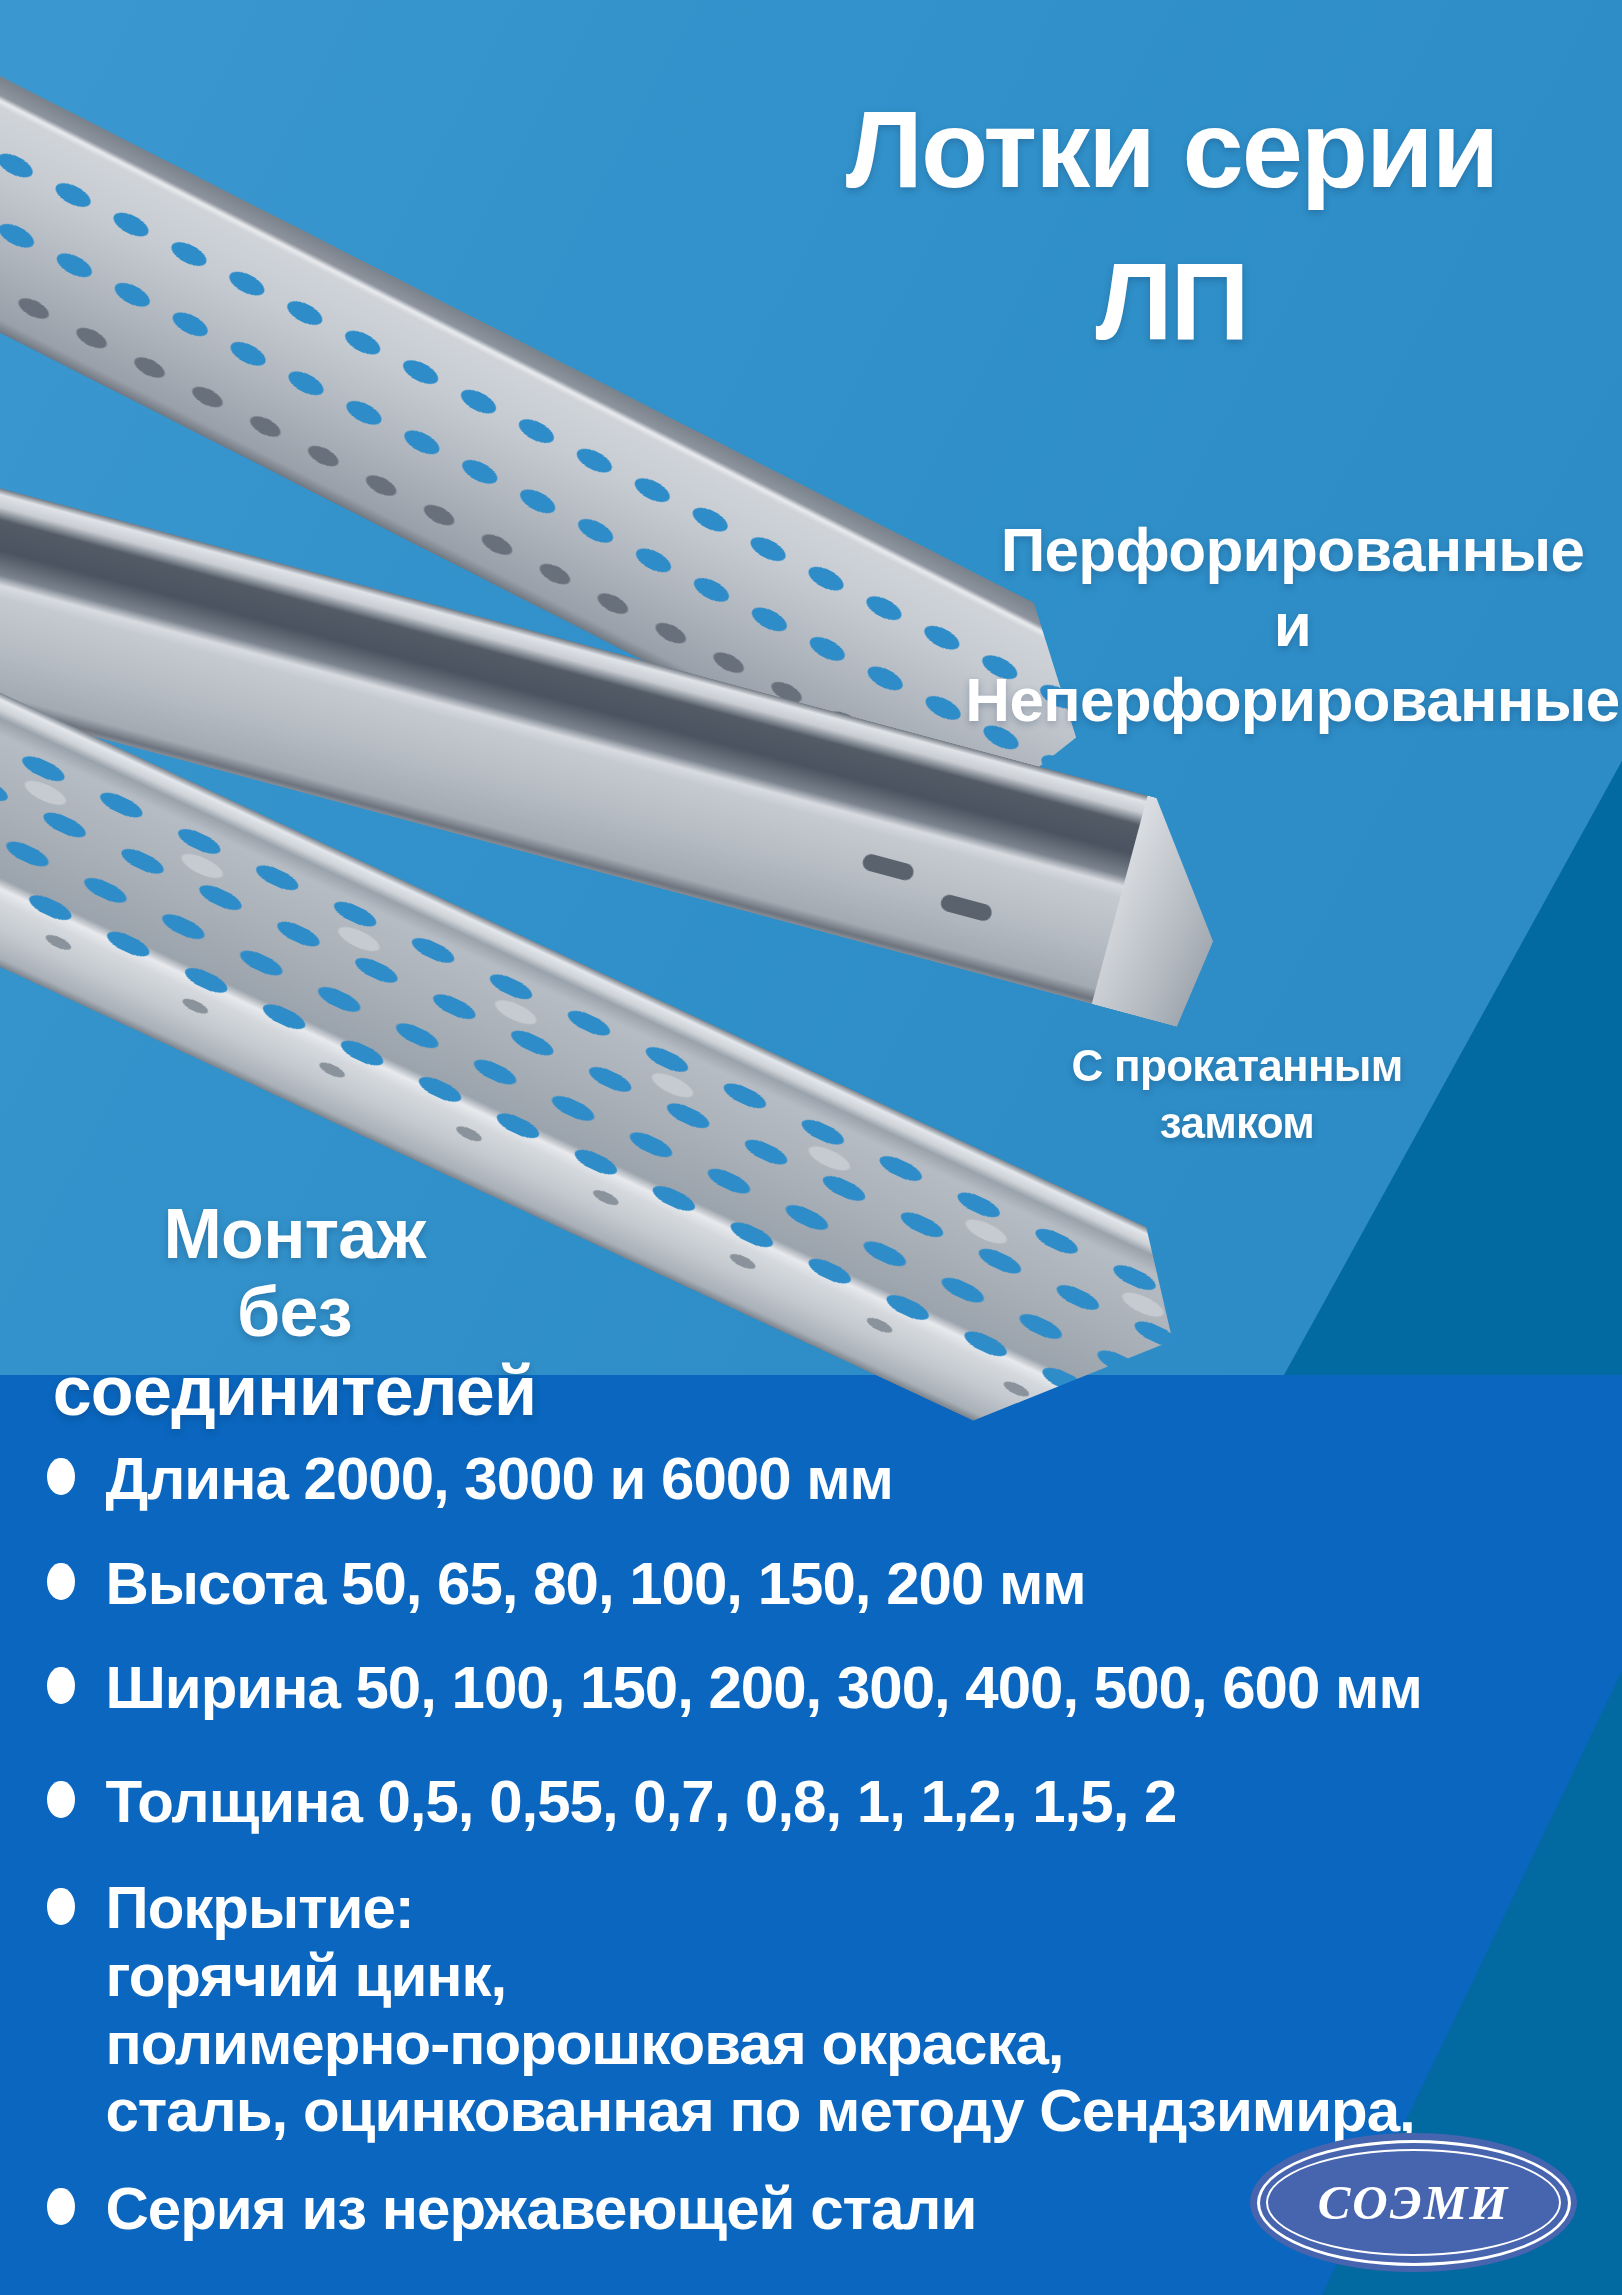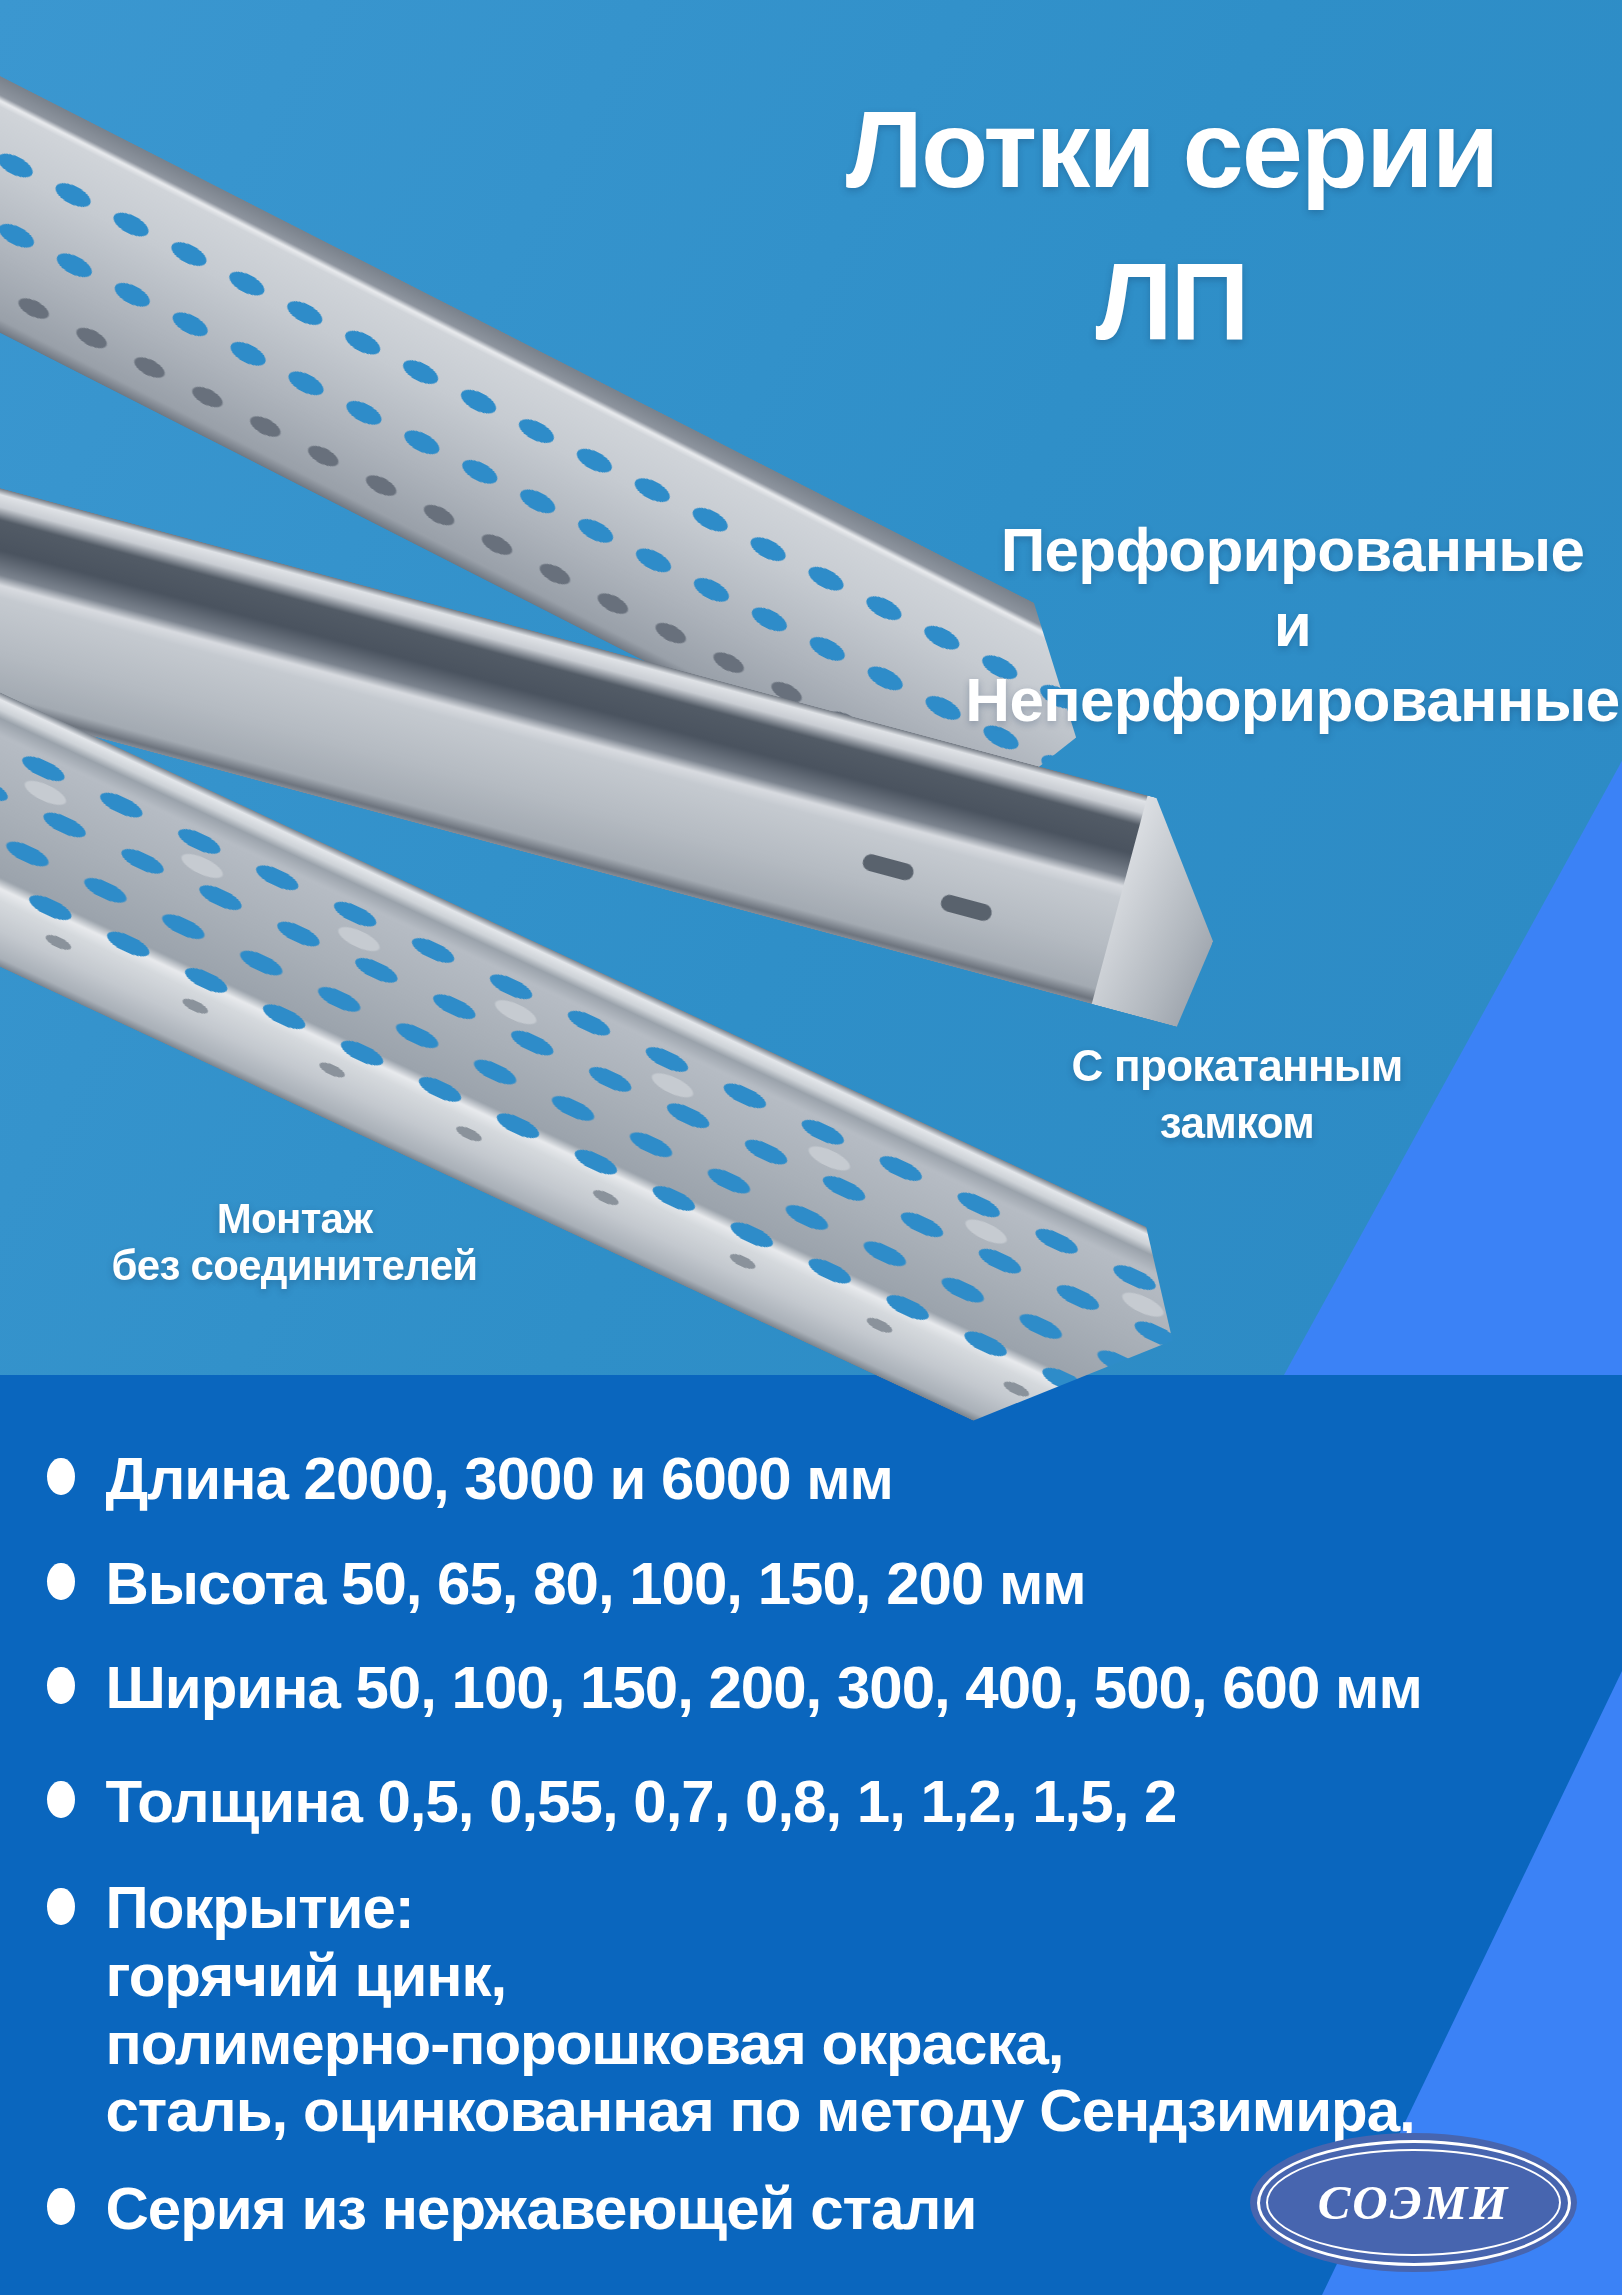--- a/index.html
+++ b/index.html
@@ -4,21 +4,21 @@
 <style>
   :root{
     --hero-blue:#2F8FC8;
     --section-blue:#0A66BE;
     --logo-blue:#4765AF;
     --slot-blue:#2E8CC9;
     --white:#FFFFFF;
   }
   html,body{margin:0;padding:0;background:#ffffff;}
   #page{
-    position:relative;width:1623px;height:2295px;overflow:hidden;background:#3b82f6;
+    position:relative;width:1623px;height:2295px;overflow:hidden;background:#0369a1;
     font-family:"Liberation Sans", sans-serif;
   }
   
   .hero-bg{
     position:absolute;inset:0;
     background:linear-gradient(118deg,#3b97d0 0%,var(--hero-blue) 45%,#2b87c2 100%);
     clip-path:polygon(0 0,1623px 0,1623px 759px,1284px 1375px,0 1375px);
   }
   .section-bg{
     position:absolute;inset:0;
@@ -70,21 +70,21 @@
     background-position:0 0,43px 0,21.6px 0,65px 0,98px 0,39px 0,0 0;
     background-repeat:repeat,repeat,repeat,repeat,repeat,repeat,no-repeat;
   }
   
   .txt{position:absolute;color:var(--white);font-weight:bold;z-index:5;}
   .center{text-align:center;}
   .soft{text-shadow:0 2.6px 7.9px rgba(10,40,80,.25);}
   #title{left:720px;top:73px;width:903px;font-size:110px;line-height:1.38;letter-spacing:-2px;}
   #label-perf{left:962px;top:512px;width:661px;font-size:62px;line-height:1.21;letter-spacing:-0.7px;}
   #label-lock{left:1008px;top:1037px;width:458px;font-size:44px;line-height:1.3;letter-spacing:-0.7px;}
-  #label-mount{left:39px;top:1195px;width:511px;font-size:42px;line-height:1.12;letter-spacing:-0.7px;}
+  #label-mount{left:39px;top:1195px;width:511px;font-size:70px;line-height:1.12;letter-spacing:-0.7px;}
   .spec{
     position:absolute;left:47px;display:flex;align-items:flex-start;gap:31px;
     color:var(--white);font-weight:bold;font-size:60px;letter-spacing:-1px;line-height:1.16;z-index:5;
   }
   .spec .dot{flex:none;width:27.5px;height:37px;border-radius:50%;background:var(--white);margin-top:14.4px;}
   #spec4 .spec-lines{line-height:1.13;}
   
   #logo{
     position:absolute;left:1250px;top:2133px;width:327px;height:139px;border-radius:50%;
     background:var(--logo-blue);z-index:6;

